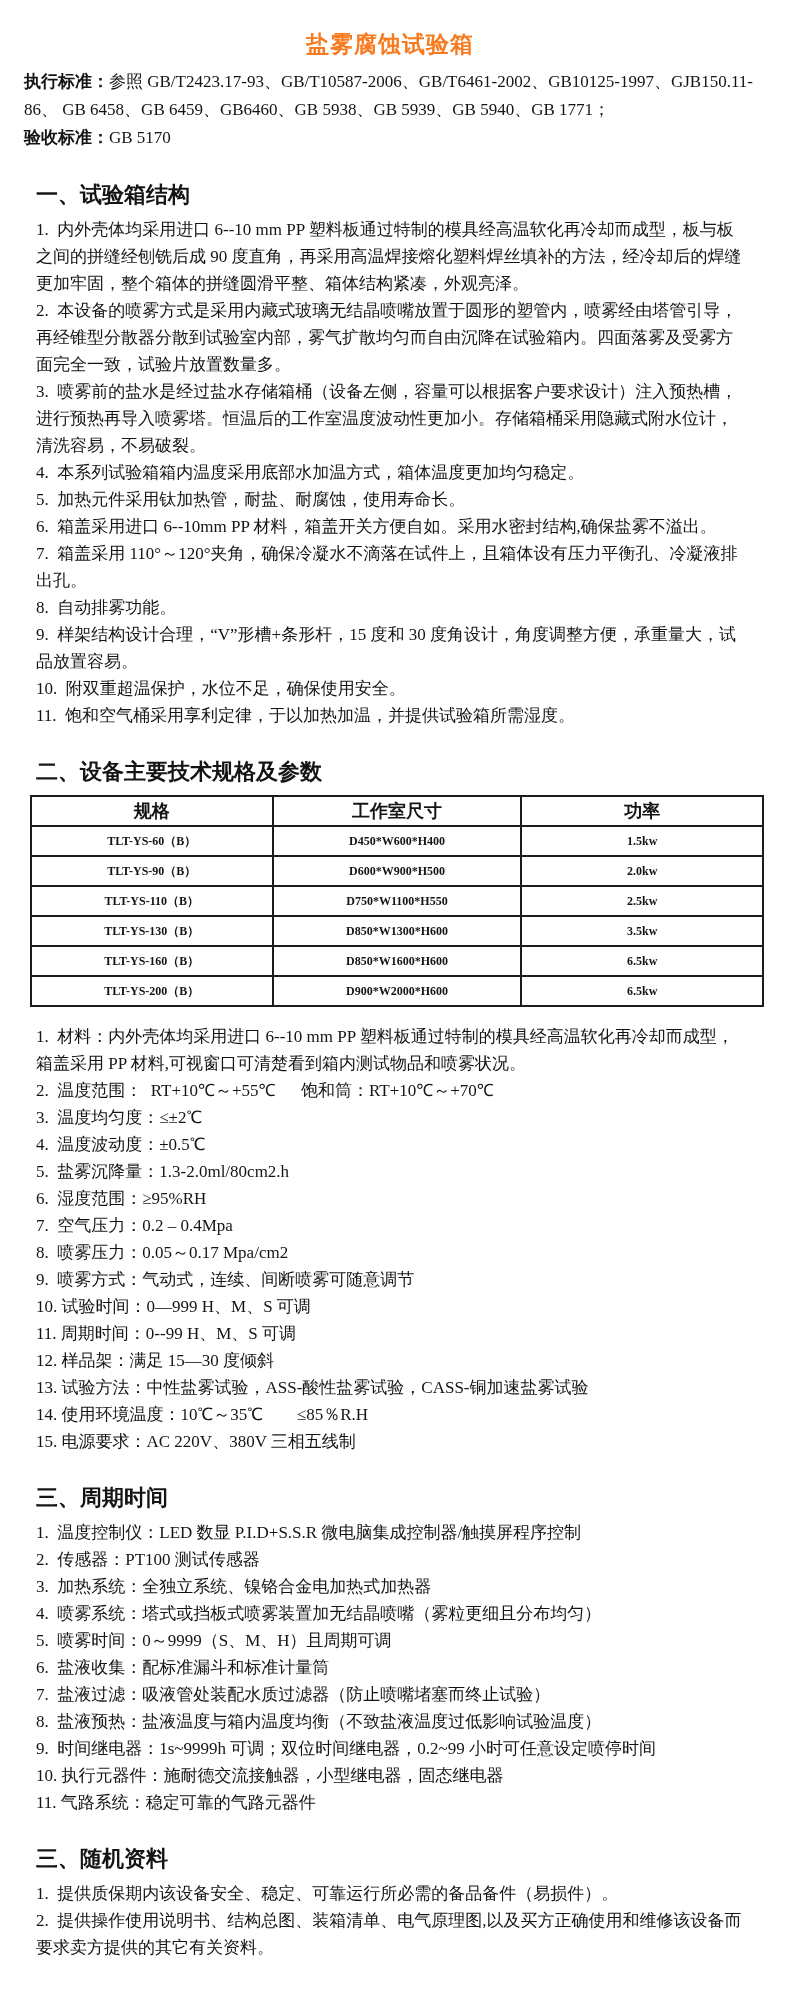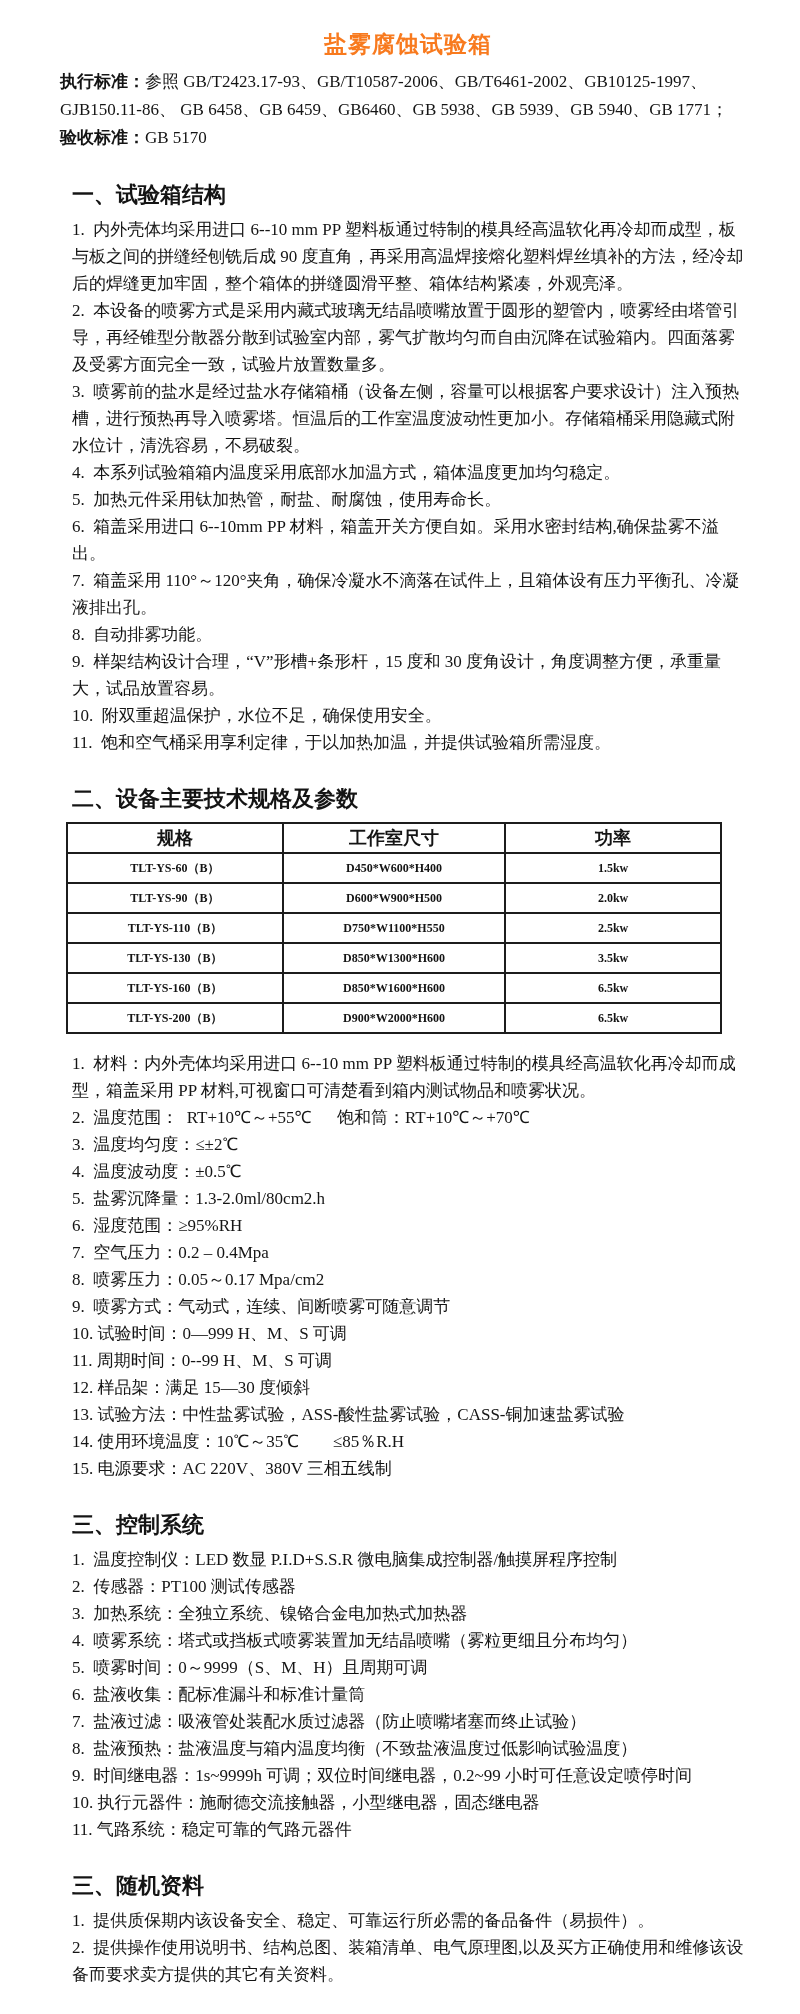--- a/index.html
+++ b/index.html
@@ -8,21 +8,21 @@
     background: #ffffff;
   }
   body {
     width: 800px;
     height: 2014px;
     overflow: hidden;
     font-family: "Liberation Serif", serif;
     color: #141414;
   }
   .page {
-    padding: 30px 44px 0 60px;
+    padding: 30px 44px 0 24px;
   }
   .doc-title {
     text-align: center;
     font-size: 23px;
     font-weight: bold;
     color: #f87a1e;
     line-height: 30px;
     margin: 0 0 8px 0;
     letter-spacing: 1px;
   }
@@ -41,21 +41,21 @@
     margin: 28px 0 6px 0;
   }
   .item-list p.item {
     margin: 0;
     font-size: 17px;
     line-height: 27px;
     white-space: pre-wrap;
   }
   table.spec-table {
     border-collapse: collapse;
-    width: 656px;
+    width: 734px;
     margin: 8px 0 16px -6px;
     table-layout: fixed;
   }
   table.spec-table th,
   table.spec-table td {
     border: 2px solid #1c1c1c;
     text-align: center;
     vertical-align: middle;
     height: 26px;
     padding: 1px 4px;
@@ -197,21 +197,21 @@
 
         <p class="item">13. 试验方法：中性盐雾试验，ASS-酸性盐雾试验，CASS-铜加速盐雾试验</p>
 
         <p class="item">14. 使用环境温度：10℃～35℃        ≤85％R.H</p>
 
         <p class="item">15. 电源要求：AC 220V、380V 三相五线制</p>
       </div>
   </div>
 
   <div class="section">
-    <h2 class="section-heading">三、控制系统</h2>
+    <h2 class="section-heading">三、周期时间</h2>
     <div class="item-list">
 
         <p class="item">1.  温度控制仪：LED 数显 P.I.D+S.S.R 微电脑集成控制器/触摸屏程序控制</p>
 
         <p class="item">2.  传感器：PT100 测试传感器</p>
 
         <p class="item">3.  加热系统：全独立系统、镍铬合金电加热式加热器</p>
 
         <p class="item">4.  喷雾系统：塔式或挡板式喷雾装置加无结晶喷嘴（雾粒更细且分布均匀）</p>
 

